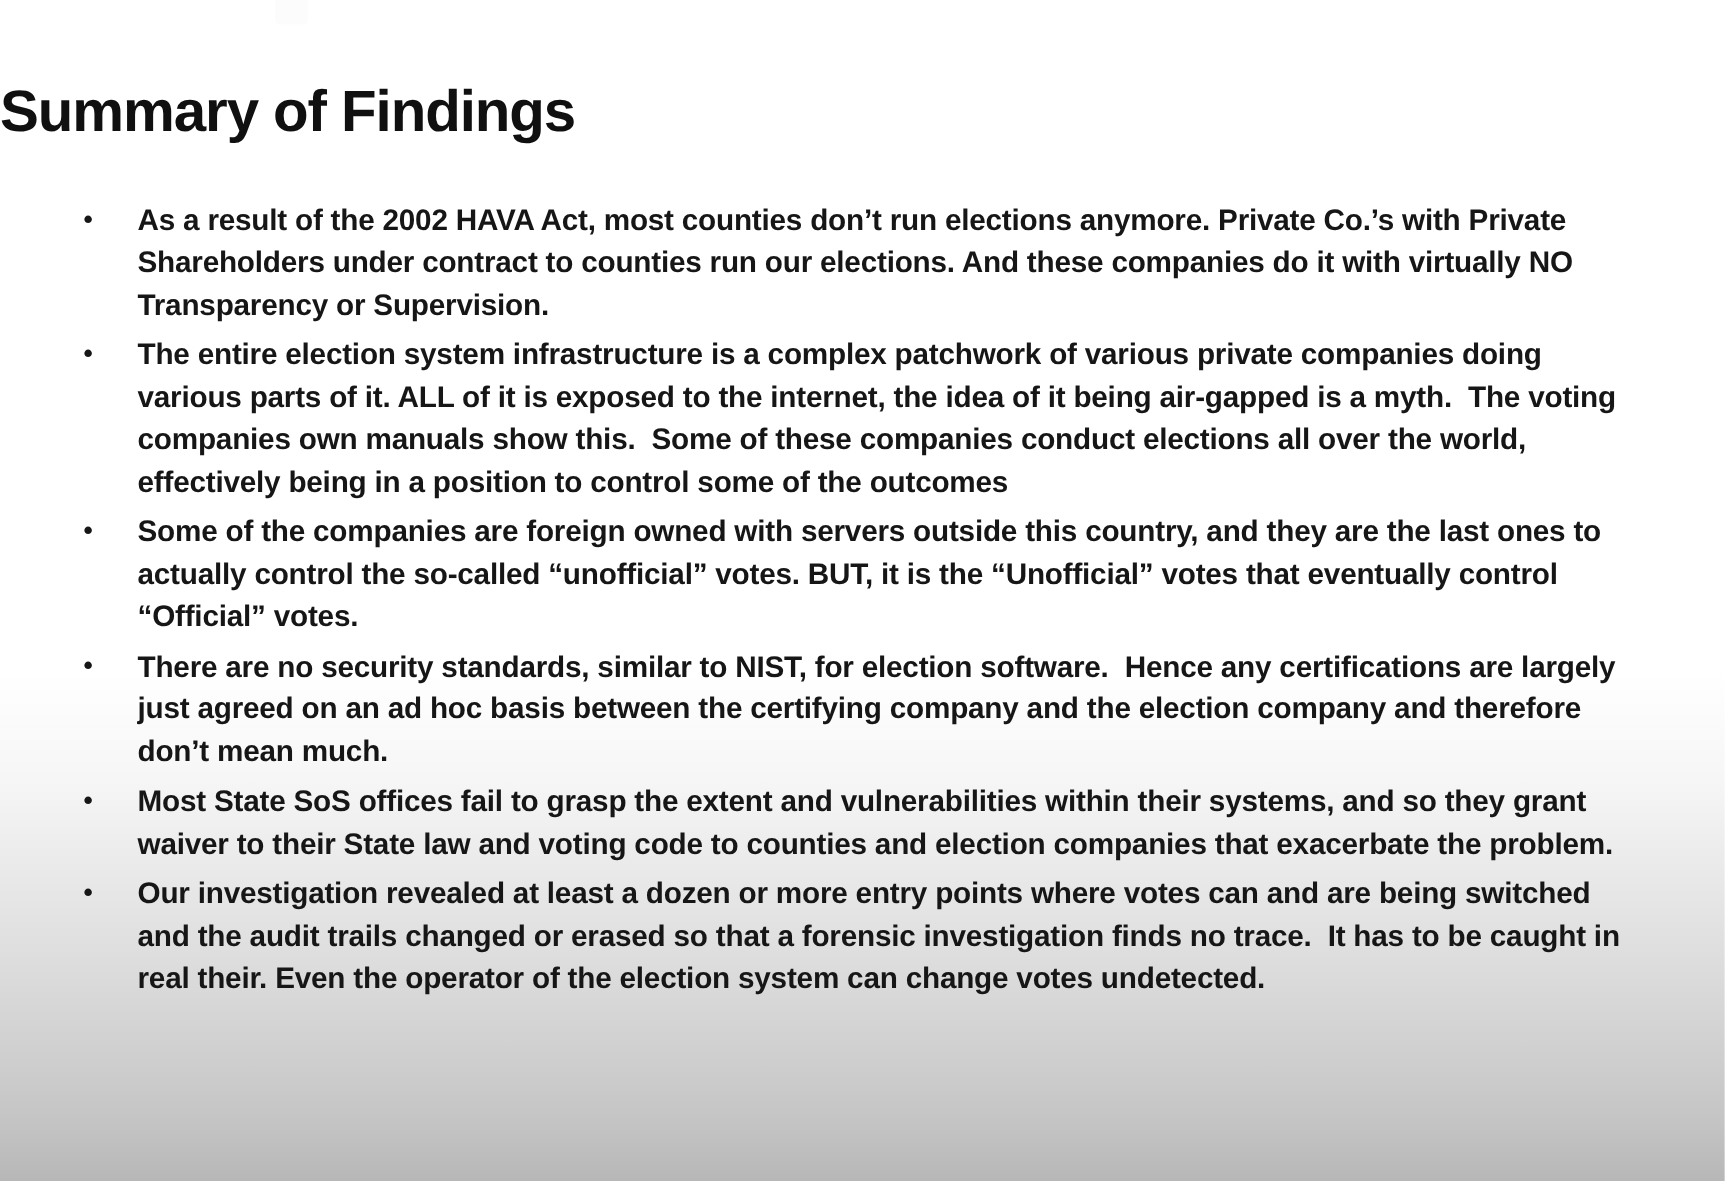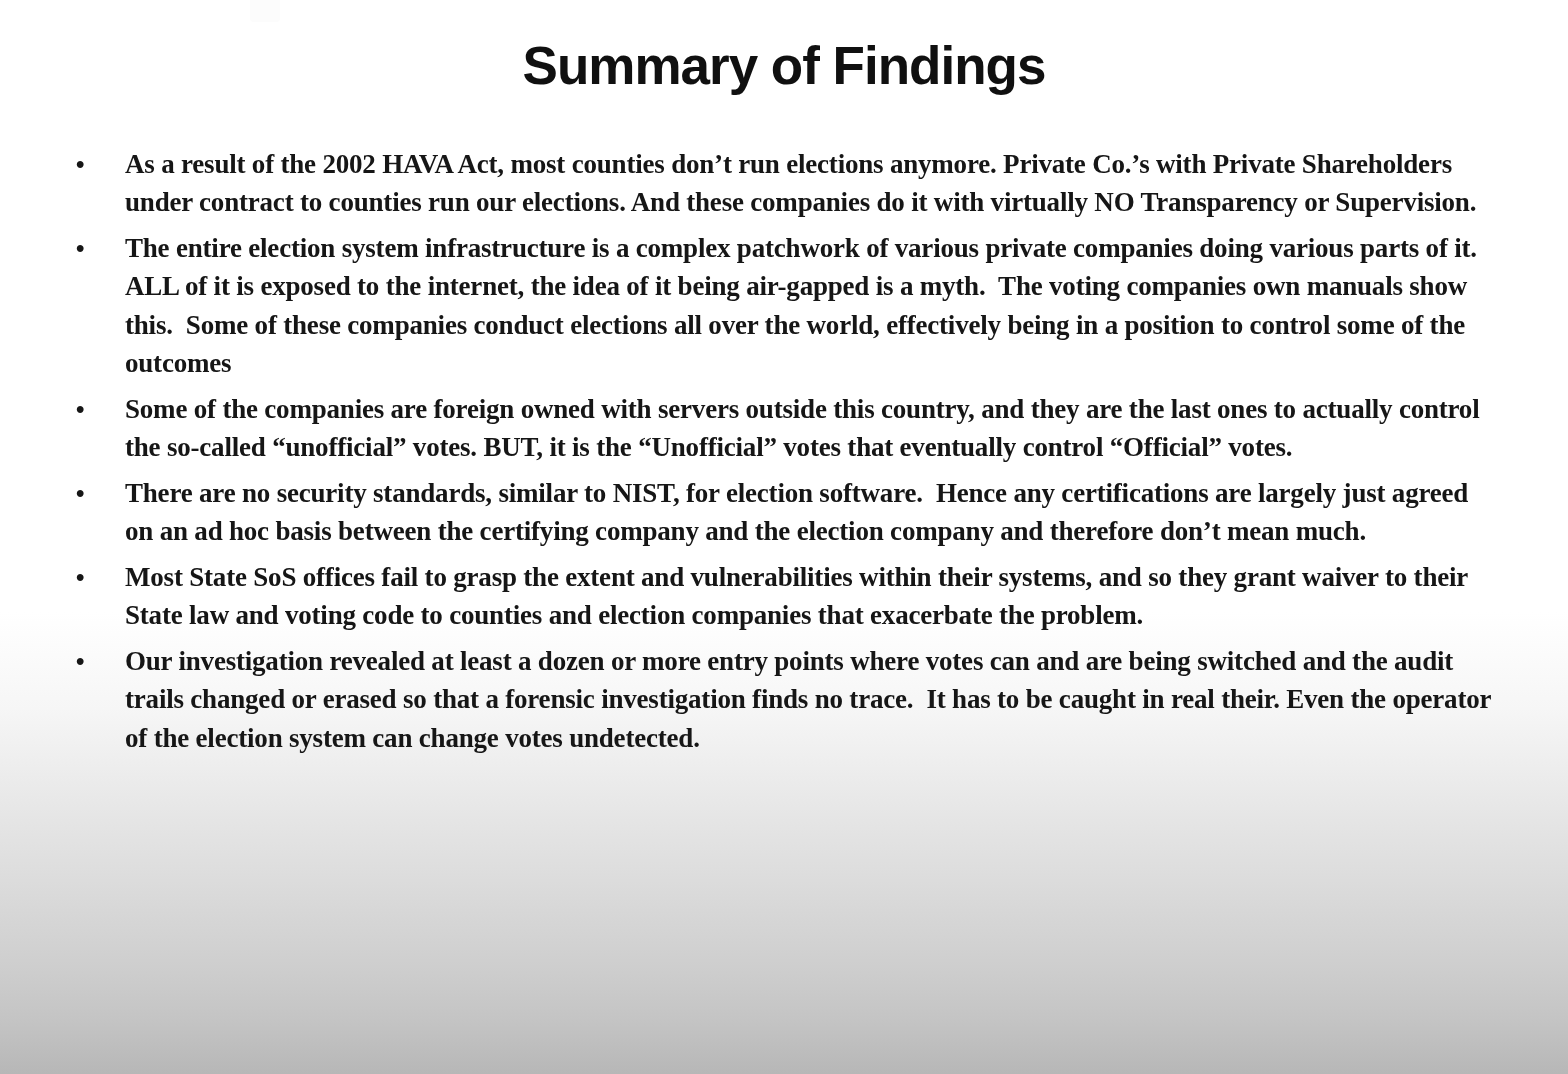--- a/index.html
+++ b/index.html
@@ -26,22 +26,21 @@
     position: absolute;
     left: 250px;
     top: 0;
     width: 30px;
     height: 22px;
     background: #fcfcfc;
     border-radius: 0 0 4px 4px;
   }
   .slide-title {
     margin: 0;
-    padding-top: 32px;
-    text-align: center;
+    padding-top: 68px;
     font-size: 53px;
     line-height: 1.3;
     font-weight: 700;
     letter-spacing: -1px;
     color: #101010;
   }
   .bullets {
     margin-top: 44px;
     padding-left: 76px;
     padding-right: 74px;
@@ -60,21 +59,20 @@
   }
   .bullet-text {
     margin: 0;
     flex: 1 1 auto;
     font-size: 27px;
     line-height: 38.5px;
     font-weight: 700;
     letter-spacing: -0.2px;
     color: #161616;
     white-space: pre-wrap;
-    font-family: Liberation Serif, serif;
   }
 </style>
 </head>
 <body>
 
 <div class="stage">
 
   <div class="top-artifact"></div>
 
   <h1 class="slide-title">Summary of Findings</h1>

